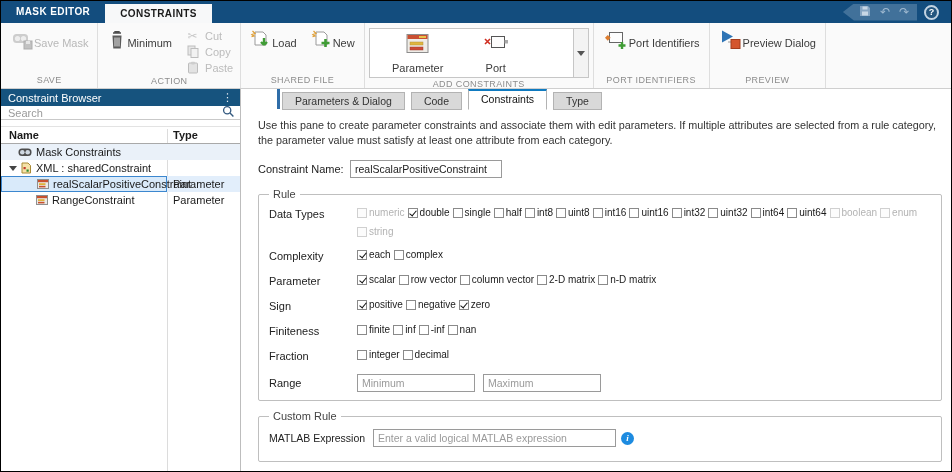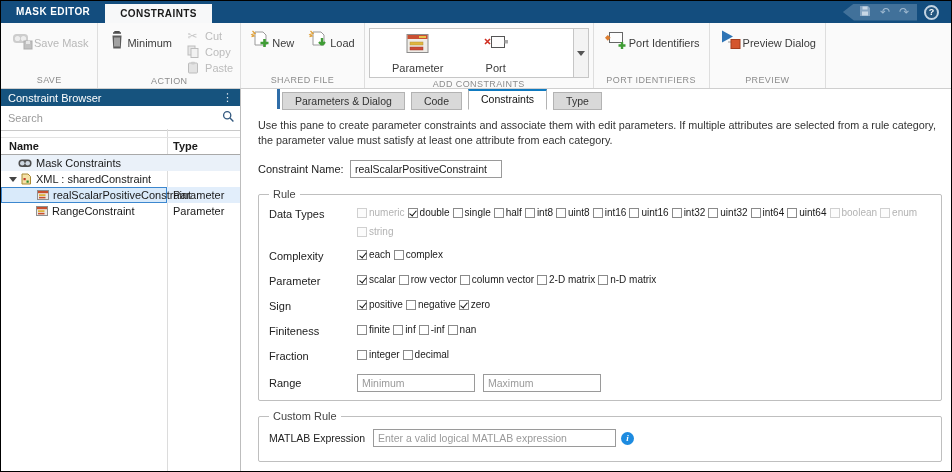--- a/index.html
+++ b/index.html
@@ -42,21 +42,21 @@
   .rsec-filler { flex:1; border-right:none; }
 
   
   .main { flex:1; display:flex; min-height:0; }
 
   
   .left { width:240px; flex-shrink:0; border-right:1px solid #bdbdbd; display:flex; flex-direction:column; position:relative; background:#fff; }
   .lp-header { height:17px; background:#16537e; color:#fff; display:flex; align-items:center; padding:0 7px; flex-shrink:0; }
   .lp-title { font-size:11px; }
   .lp-dots { margin-left:auto; font-size:11px; color:#e8eef4; line-height:1; }
-  .lp-search { height:25px; border-bottom:1px solid #c9c9c9; display:flex; align-items:center; padding:0 5px 0 7px; flex-shrink:0; }
+  .lp-search { height:14px; border-bottom:1px solid #c9c9c9; display:flex; align-items:center; padding:0 5px 0 7px; flex-shrink:0; }
   .lp-search input { flex:1; border:none; outline:none; font-size:11px; color:#333; font-family:inherit; }
   .lp-search input::placeholder { color:#9a9a9a; }
   .lp-gap { height:6px; flex-shrink:0; }
   .col-divider { position:absolute; left:166px; top:40px; bottom:0; width:1px; background:#dcdcdc; }
   .tbl-header { height:18px; display:flex; align-items:center; border-top:1px solid #e3e3e3; border-bottom:1px solid #a9a9a9; font-size:11px; font-weight:bold; color:#1a1a1a; flex-shrink:0; position:relative; z-index:1; }
   .th-name { width:166px; padding-left:8px; }
   .th-type { padding-left:6px; }
   .trow { height:16px; display:flex; align-items:center; font-size:11px; color:#1a1a1a; position:relative; z-index:1; cursor:default; }
   .trow.alt { background:#eaf1f9; }
   .trow .cell-name { width:166px; display:flex; align-items:center; height:100%; }
@@ -189,34 +189,34 @@
       <div class="rsec-label">ACTION</div>
     </div>
 
     <div class="rsec">
       <div class="rsec-body">
         <div class="bigbtn">
           <span>
             <svg width="22" height="22" viewBox="0 0 22 22">
                 <path d="M5 3h8l3 3v10H5z" fill="#fff" stroke="#9a9a9a"></path>
                 <path d="M2.5 2 5 4.5 2 5.5 4 7 1.5 7.5" stroke="#e0a23c" stroke-width="1.3" fill="none"></path>
-                <path d="M14.5 10v8M10.5 14h8" stroke="#3f9c35" stroke-width="2.6" fill="none"></path>
-              </svg>
-          </span>
-          <span class="blabel">New</span>
+                <path d="M14 9v7m0 0-3-3m3 3 3-3" stroke="#3f9c35" stroke-width="2.4" fill="none"></path>
+              </svg>
+          </span>
+          <span class="blabel">Load</span>
         </div>
         <div class="bigbtn">
           <span>
             <svg width="22" height="22" viewBox="0 0 22 22">
                 <path d="M5 3h8l3 3v10H5z" fill="#fff" stroke="#9a9a9a"></path>
                 <path d="M2.5 2 5 4.5 2 5.5 4 7 1.5 7.5" stroke="#e0a23c" stroke-width="1.3" fill="none"></path>
-                <path d="M14 9v7m0 0-3-3m3 3 3-3" stroke="#3f9c35" stroke-width="2.4" fill="none"></path>
-              </svg>
-          </span>
-          <span class="blabel">Load</span>
+                <path d="M14.5 10v8M10.5 14h8" stroke="#3f9c35" stroke-width="2.6" fill="none"></path>
+              </svg>
+          </span>
+          <span class="blabel">New</span>
         </div>
       </div>
       <div class="rsec-label">SHARED FILE</div>
     </div>
 
     <div class="rsec">
       <div class="rsec-body">
         <div class="gallery">
           <div class="gal-items">
             <div class="gal-item">

